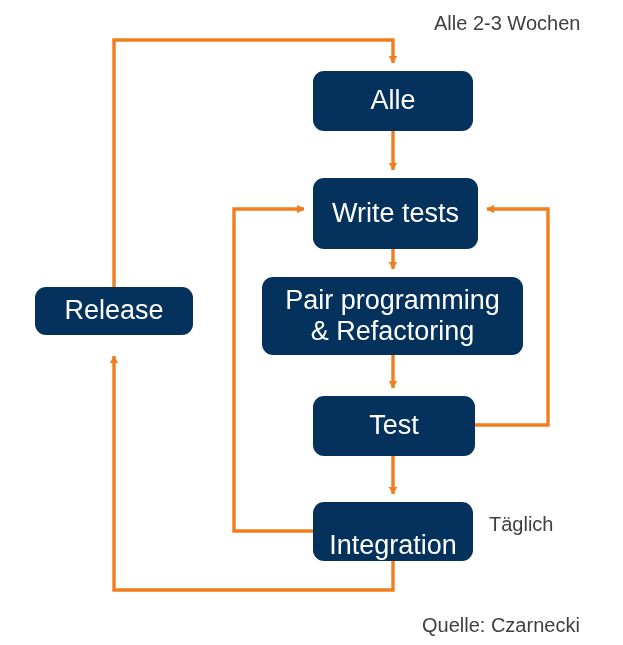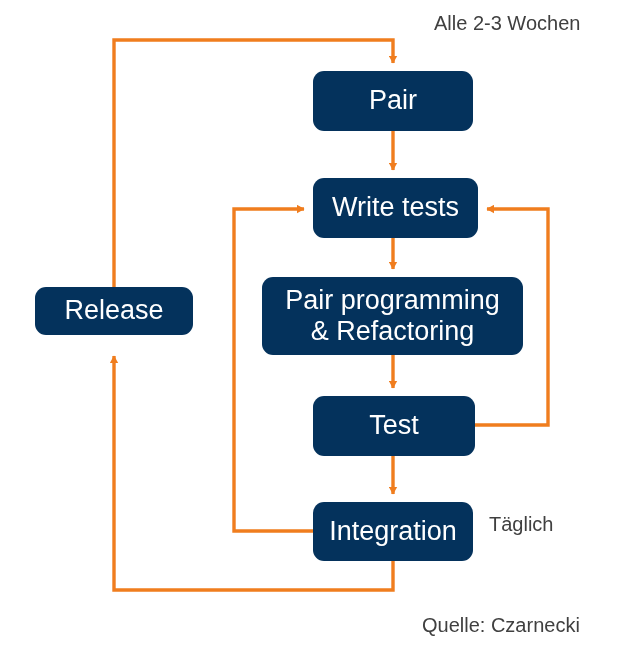--- a/index.html
+++ b/index.html
@@ -53,24 +53,24 @@
     color: #404040;
     font-family: "Liberation Sans", sans-serif;
     font-size: 20px;
     font-weight: 400;
     white-space: nowrap;
     z-index: 4;
   }
 
   
   #node-plan      { left: 313px; top: 71px;  width: 160px; height: 60px; }
-  #node-write     { left: 313px; top: 178px; width: 165px; height: 60px; }
+  #node-write     { left: 313px; top: 178px; width: 165px; height: 71px; }
   #node-pair      { left: 262px; top: 277px; width: 261px; height: 78px; }
   #node-test      { left: 313px; top: 396px; width: 162px; height: 60px; }
-  #node-integ     { left: 313px; top: 502px; width: 160px; height: 59px; }
+  #node-integ     { left: 313px; top: 502px; width: 160px; height: 59px; align-items: flex-end; }
   #node-release   { left: 35px;  top: 287px; width: 158px; height: 48px; }
 
   
   #ann-cycle      { left: 434px; top: 12px; }
   #ann-daily      { left: 489px; top: 513px; }
   #ann-source     { left: 422px; top: 614px; text-align: right; }
 </style>
 </head>
 <body>
 
@@ -106,21 +106,21 @@
 
       <path d="M475,425 L548,425 L548,209 L487,209" marker-end="url(#arrow-left)"></path>
 
       <path d="M313,531 L234,531 L234,209 L304,209" marker-end="url(#arrow-right)"></path>
 
       <path d="M393,561 L393,590 L114,590 L114,356" marker-end="url(#arrow-up)"></path>
     </g>
   </svg>
 
   <div class="node" id="node-plan">
-    <span class="node-label">Pair</span>
+    <span class="node-label">Alle</span>
   </div>
 
   <div class="node" id="node-write">
     <span class="node-label">Write tests</span>
   </div>
 
   <div class="node" id="node-pair">
     <span class="node-label">Pair programming
 &amp; Refactoring</span>
   </div>

